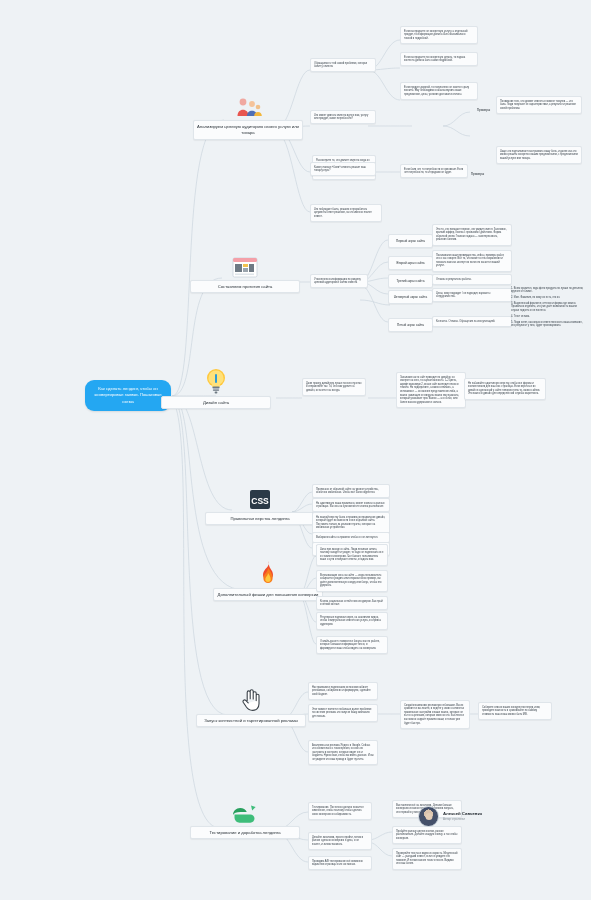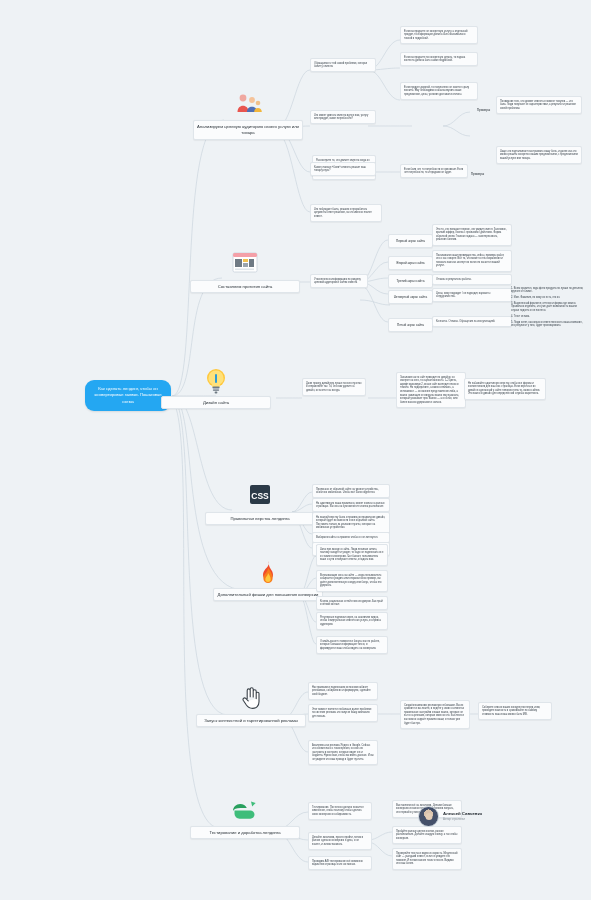--- a/index.html
+++ b/index.html
@@ -23,21 +23,21 @@
     line-height:1.55;
     padding:6px 7px;
     letter-spacing:.05px;
     box-shadow:0 1px 2px rgba(0,0,0,.10);
   }
 
   
   .branch{position:absolute;width:110px;}
   .branch .ico{
     width:30px;height:26px;margin:0 auto 2px auto;
-    display:flex;align-items:flex-start;justify-content:center;
+    display:flex;align-items:flex-end;justify-content:center;
   }
   .branch .blabel{
     background:#fbfcfd;
     border:.4px solid #dfe5ea;
     border-radius:2px;
     font-size:4.2px;
     line-height:1.5;
     color:#2a3238;
     text-align:center;
     padding:2.5px 3px;

